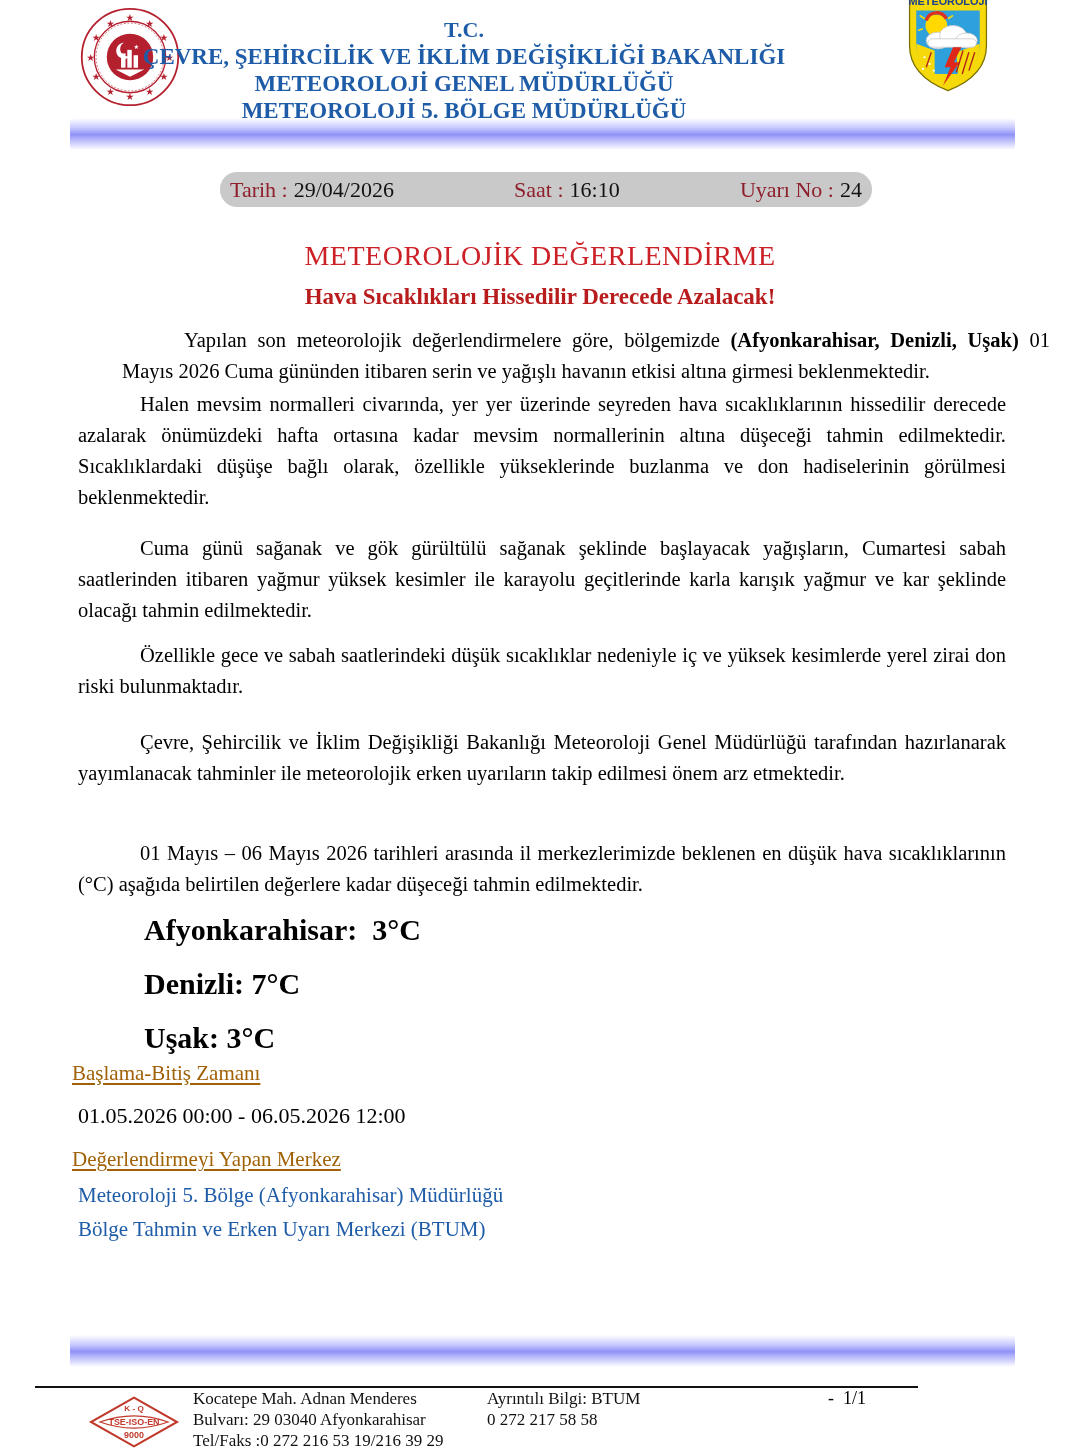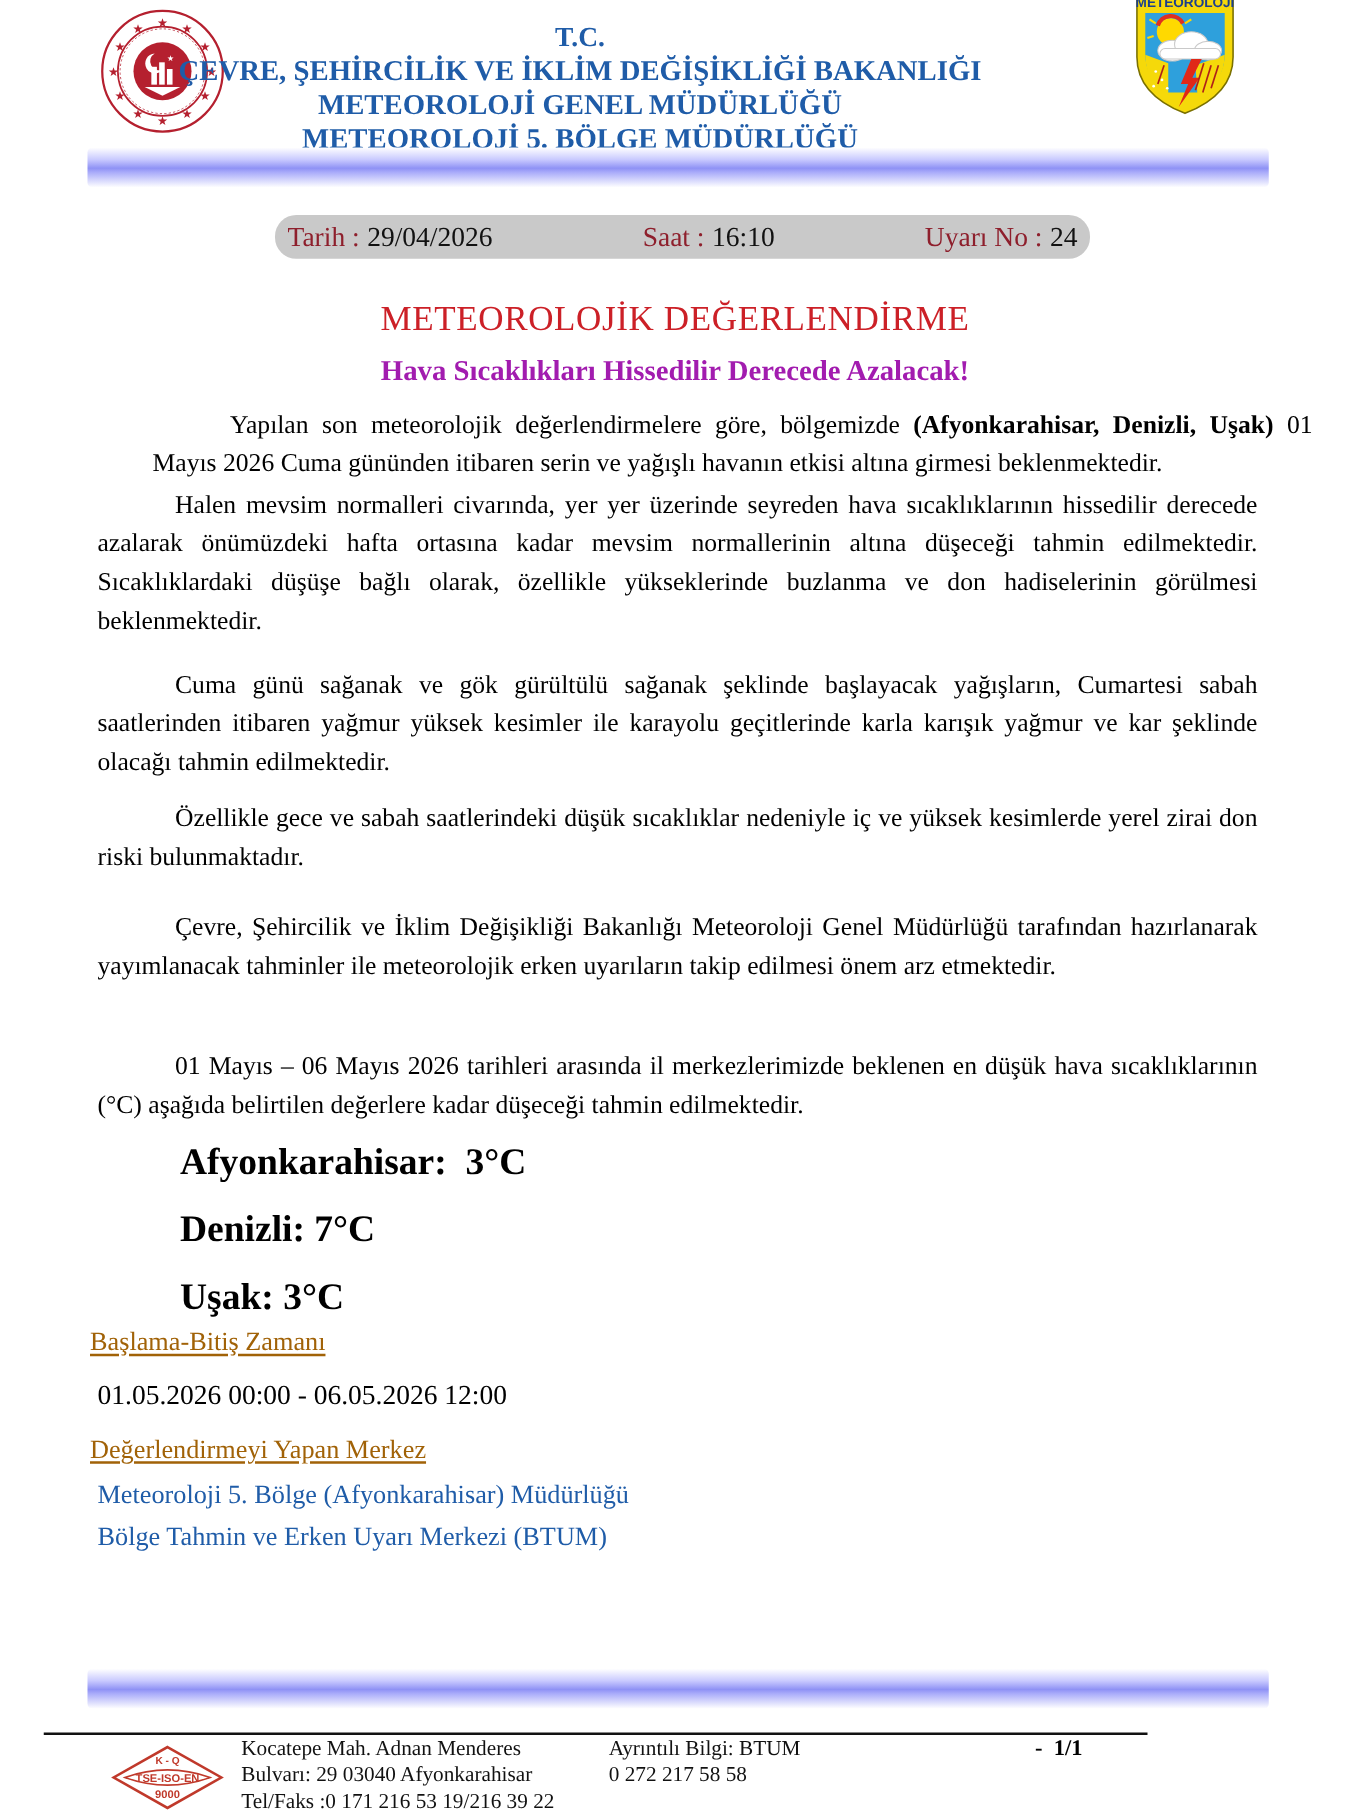--- a/index.html
+++ b/index.html
@@ -23,21 +23,21 @@
   
   .info-bar{left:220px;top:172px;width:652px;height:35px;background:#c9c9c9;
     display:flex;align-items:center;justify-content:space-between;padding:0 10px;box-sizing:border-box;
     font-size:22px;border-radius:17px;}
   .info-bar .lbl{color:#8e1f2c;}
   .info-bar .val{color:#111;margin-left:6px;}
   .info-group{display:flex;align-items:baseline;}
 
   
   .doc-title{left:0;top:240px;width:1080px;text-align:center;color:#cc2027;font-size:28px;letter-spacing:.5px;}
-  .doc-subtitle{left:0;top:284px;width:1080px;text-align:center;color:#a21caf;font-size:23px;font-weight:bold;}
+  .doc-subtitle{left:0;top:284px;width:1080px;text-align:center;color:#b91c1c;font-size:23px;font-weight:bold;}
 
   
   .para{left:78px;width:928px;font-size:20.5px;line-height:31px;text-align:justify;text-indent:62px;margin:0;}
   .p1{top:325px;margin-left:44px;} .p2{top:389px;} .p3{top:533px;} .p4{top:640px;} .p5{top:727px;} .p6{top:838px;}
   .para b{font-weight:bold;}
 
   .temp-line{left:144px;font-size:30px;font-weight:bold;white-space:pre;}
   .temp-0{top:913px;} .temp-1{top:967px;} .temp-2{top:1021px;}
 
   .red-heading{left:72px;color:#a16207;font-size:21px;text-decoration:underline;text-underline-offset:3px;}
@@ -45,21 +45,21 @@
   .timing-value{left:78px;top:1103px;font-size:22px;}
   .h-center{top:1147px;}
   .center-line{left:78px;color:#1f5ca8;font-size:21px;}
   .center-1{top:1183px;} .center-2{top:1217px;}
 
   
   .footer-rule{left:35px;top:1386px;width:883px;height:2px;background:#111;}
   .tse-logo{left:88px;top:1396px;width:92px;height:52px;}
   .addr-col{left:193px;top:1388px;font-size:17px;line-height:21px;color:#111;}
   .contact-col{left:487px;top:1388px;font-size:17px;line-height:21px;color:#111;}
-  .page-num{left:828px;top:1388px;font-size:18px;white-space:pre;font-weight:bold;}
+  .page-num{left:828px;top:1388px;font-size:18px;white-space:pre;}
   .addr-col div,.contact-col div{white-space:nowrap;}
 </style>
 </head>
 <body>
 
 <div class="abs seal">
   <svg viewBox="0 0 112 112" width="100" height="100">
     <circle cx="56" cy="56" r="54" fill="none" stroke="#b5202f" stroke-width="2"></circle>
     <g fill="#b5202f" font-size="11" text-anchor="middle" font-family="'DejaVu Sans',sans-serif">
       <text x="100" y="60">★</text>
@@ -181,21 +181,21 @@
       <text x="55" y="19" font-size="10">K - Q</text>
       <text x="55" y="36" font-size="11">TSE-ISO-EN</text>
       <text x="55" y="52" font-size="11">9000</text>
     </g>
   </svg>
 </div>
 
 <div class="abs addr-col">
   <div>Kocatepe Mah. Adnan Menderes</div>
   <div>Bulvarı: 29 03040 Afyonkarahisar</div>
-  <div>Tel/Faks :0 171 216 53 19/216 39 22</div>
+  <div>Tel/Faks :0 272 216 53 19/216 39 29</div>
   <div>www.afyon.mgm.gov.tr</div>
 </div>
 
 <div class="abs contact-col">
   <div>Ayrıntılı Bilgi: BTUM</div>
   <div>0 272 217 58 58</div>
 </div>
 
 <div class="abs page-num">-  1/1</div>
 

